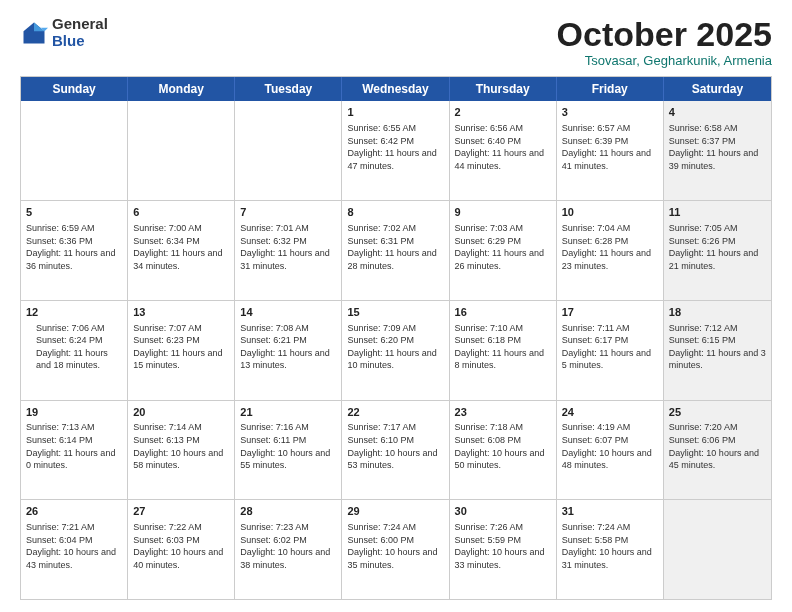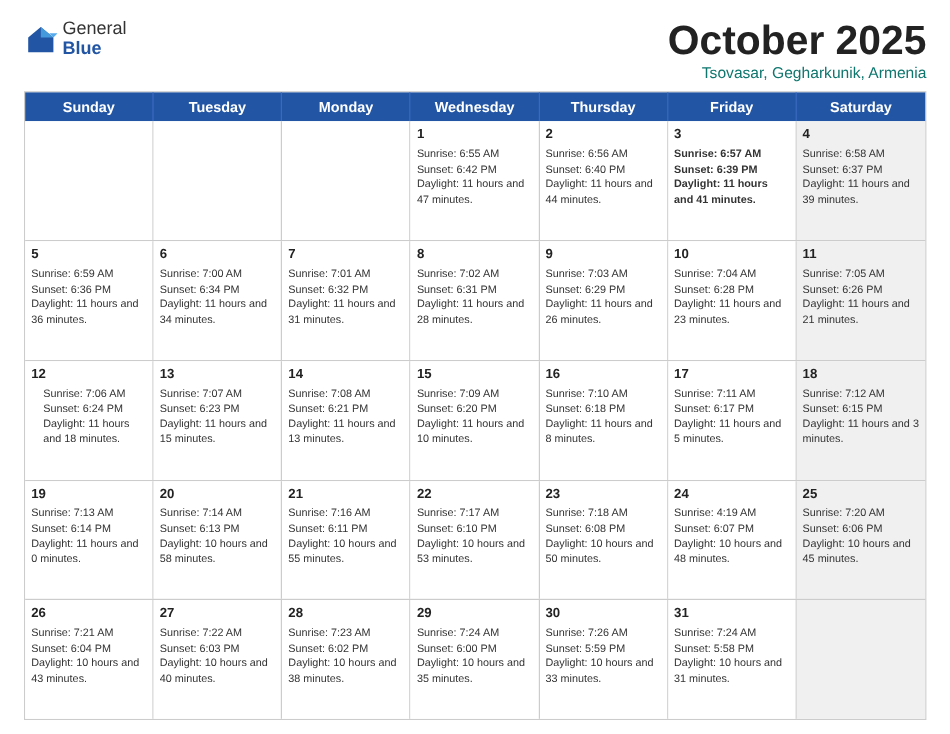--- a/index.html
+++ b/index.html
@@ -28,21 +28,21 @@
       align-items: center;
       gap: 4px;
     }
     .logo-text {
       display: flex;
       flex-direction: column;
       line-height: 1.1;
     }
     .logo-general {
       font-size: 15px;
-      font-weight: normal;
+      font-weight: bold;
       color: #333;
     }
     .logo-blue {
       font-size: 15px;
       font-weight: bold;
       color: #2255a4;
     }
     .logo-icon {
       width: 28px;
       height: 28px;
@@ -136,22 +136,22 @@
     </div>
     <div class="title-area">
       <div class="month-title">October 2025</div>
       <div class="location">Tsovasar, Gegharkunik, Armenia</div>
     </div>
   </div>
 
   <div class="calendar">
     <div class="cal-header">
     <div class="cal-header-cell">Sunday</div>
+        <div class="cal-header-cell">Monday</div>
         <div class="cal-header-cell">Tuesday</div>
-        <div class="cal-header-cell">Monday</div>
         <div class="cal-header-cell">Wednesday</div>
         <div class="cal-header-cell">Thursday</div>
         <div class="cal-header-cell">Friday</div>
         <div class="cal-header-cell">Saturday</div>
       </div>
     <div class="cal-body">
     <div class="cal-row">
           <div class="cal-cell"></div>
           <div class="cal-cell"></div>
           <div class="cal-cell"></div>
@@ -162,21 +162,21 @@
 Daylight: 11 hours and 47 minutes.</div>
           </div>
           <div class="cal-cell">
             <span class="day-num">2</span>
             <div class="cell-text" style="white-space: pre-line;">Sunrise: 6:56 AM
 Sunset: 6:40 PM
 Daylight: 11 hours and 44 minutes.</div>
           </div>
           <div class="cal-cell">
             <span class="day-num">3</span>
-            <div class="cell-text" style="white-space: pre-line; font-weight: bold;">Sunrise: 6:57 AM
+            <div class="cell-text" style="white-space: pre-line;">Sunrise: 6:57 AM
 Sunset: 6:39 PM
 Daylight: 11 hours and 41 minutes.</div>
           </div>
           <div class="cal-cell shaded">
             <span class="day-num">4</span>
             <div class="cell-text" style="white-space: pre-line;">Sunrise: 6:58 AM
 Sunset: 6:37 PM
 Daylight: 11 hours and 39 minutes.</div>
           </div>
         </div>

